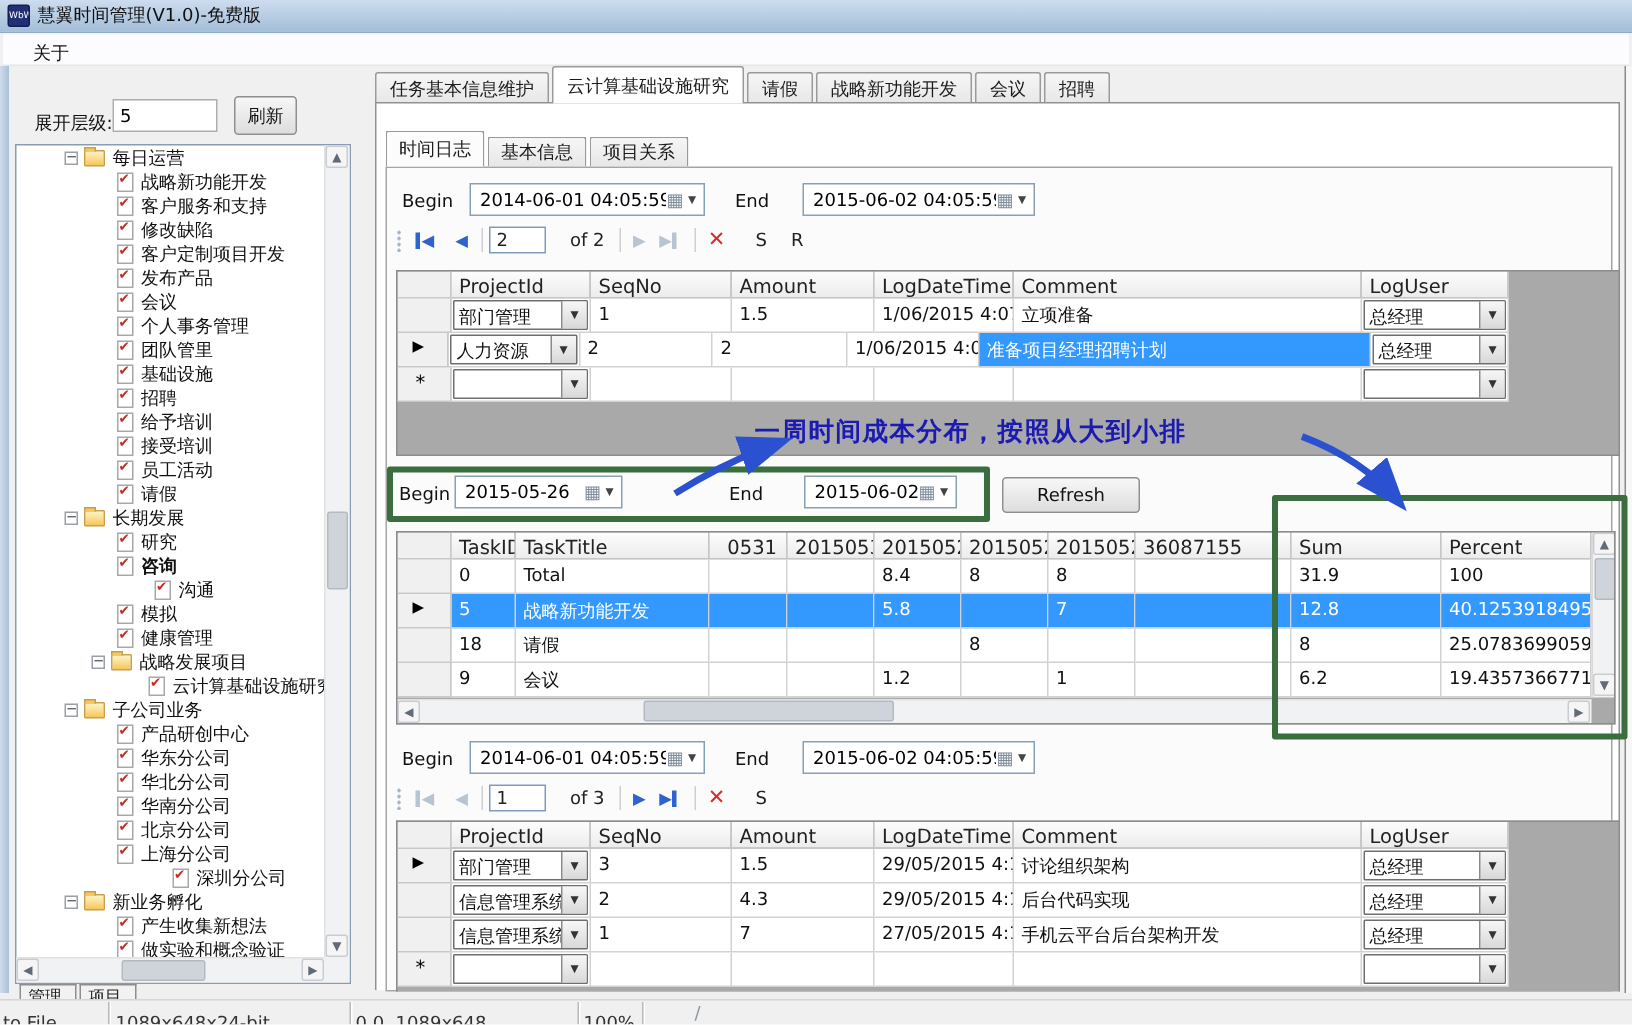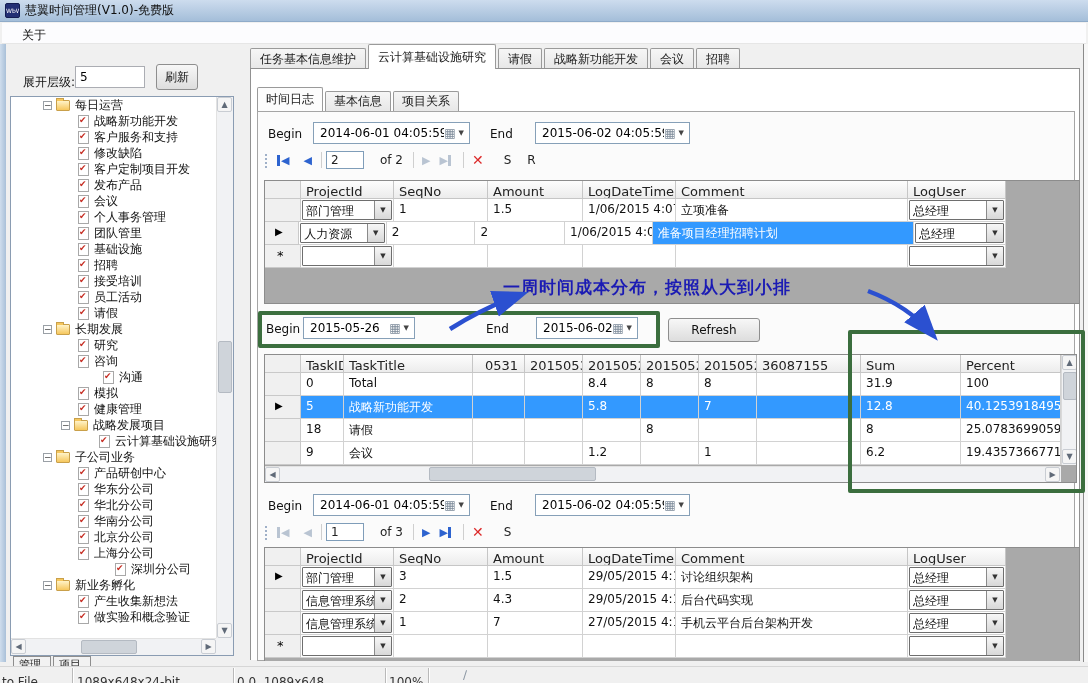--- a/index.html
+++ b/index.html
@@ -168,40 +168,44 @@
         <div class="titem" style="padding-left: 67px;">
           <span class="tico-leaf"></span>
           <span class="tlabel">基础设施</span>
         </div>
         <div class="titem" style="padding-left: 67px;">
           <span class="tico-leaf"></span>
           <span class="tlabel">招聘</span>
         </div>
         <div class="titem" style="padding-left: 67px;">
           <span class="tico-leaf"></span>
+          <span class="tlabel">给予培训</span>
+        </div>
+        <div class="titem" style="padding-left: 67px;">
+          <span class="tico-leaf"></span>
           <span class="tlabel">接受培训</span>
         </div>
         <div class="titem" style="padding-left: 67px;">
           <span class="tico-leaf"></span>
           <span class="tlabel">员工活动</span>
         </div>
         <div class="titem" style="padding-left: 67px;">
           <span class="tico-leaf"></span>
           <span class="tlabel">请假</span>
         </div>
         <div class="titem" style="padding-left: 32px;">
           <span class="texp">−</span>
           <span class="tico-folder"></span>
           <span class="tlabel">长期发展</span>
         </div>
         <div class="titem" style="padding-left: 67px;">
           <span class="tico-leaf"></span>
           <span class="tlabel">研究</span>
         </div>
-        <div class="titem" style="padding-left: 67px;">
+        <div class="titem" style="padding-left: 67px; font-weight: bold;">
           <span class="tico-leaf"></span>
           <span class="tlabel">咨询</span>
         </div>
         <div class="titem" style="padding-left: 92px;">
           <span class="tico-leaf"></span>
           <span class="tlabel">沟通</span>
         </div>
         <div class="titem" style="padding-left: 67px;">
           <span class="tico-leaf"></span>
           <span class="tlabel">模拟</span>

